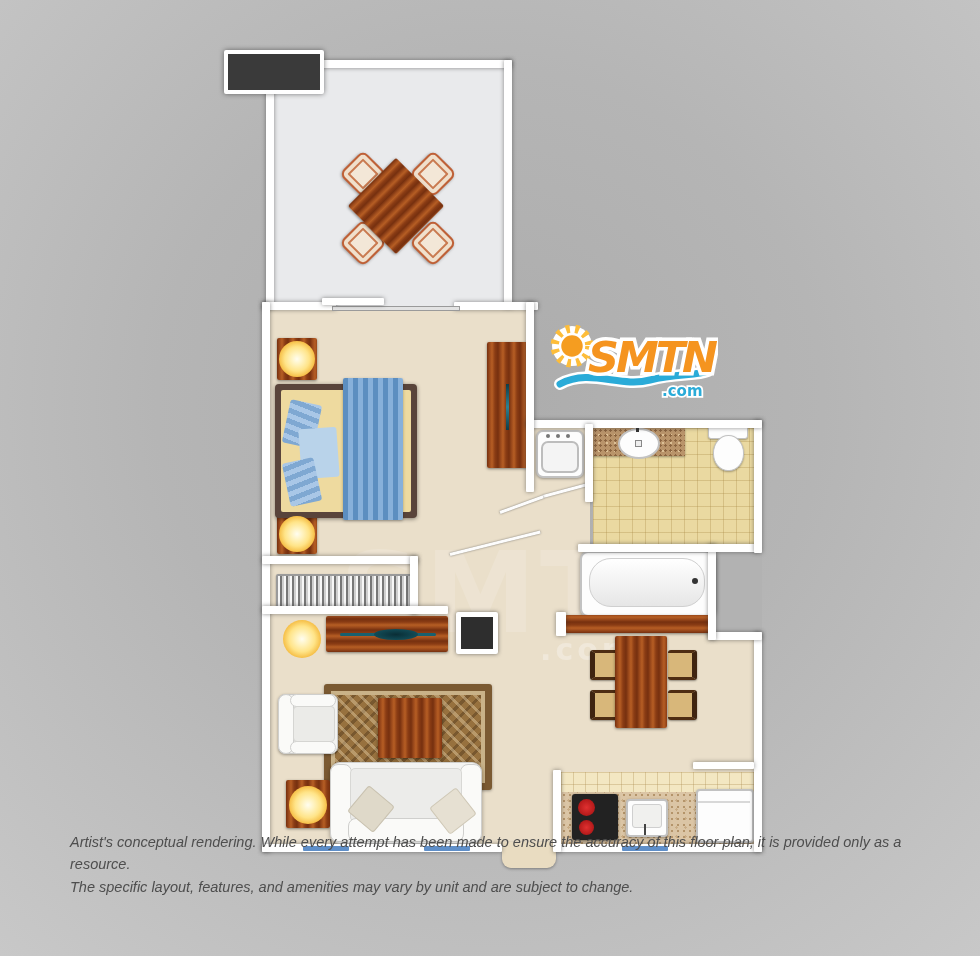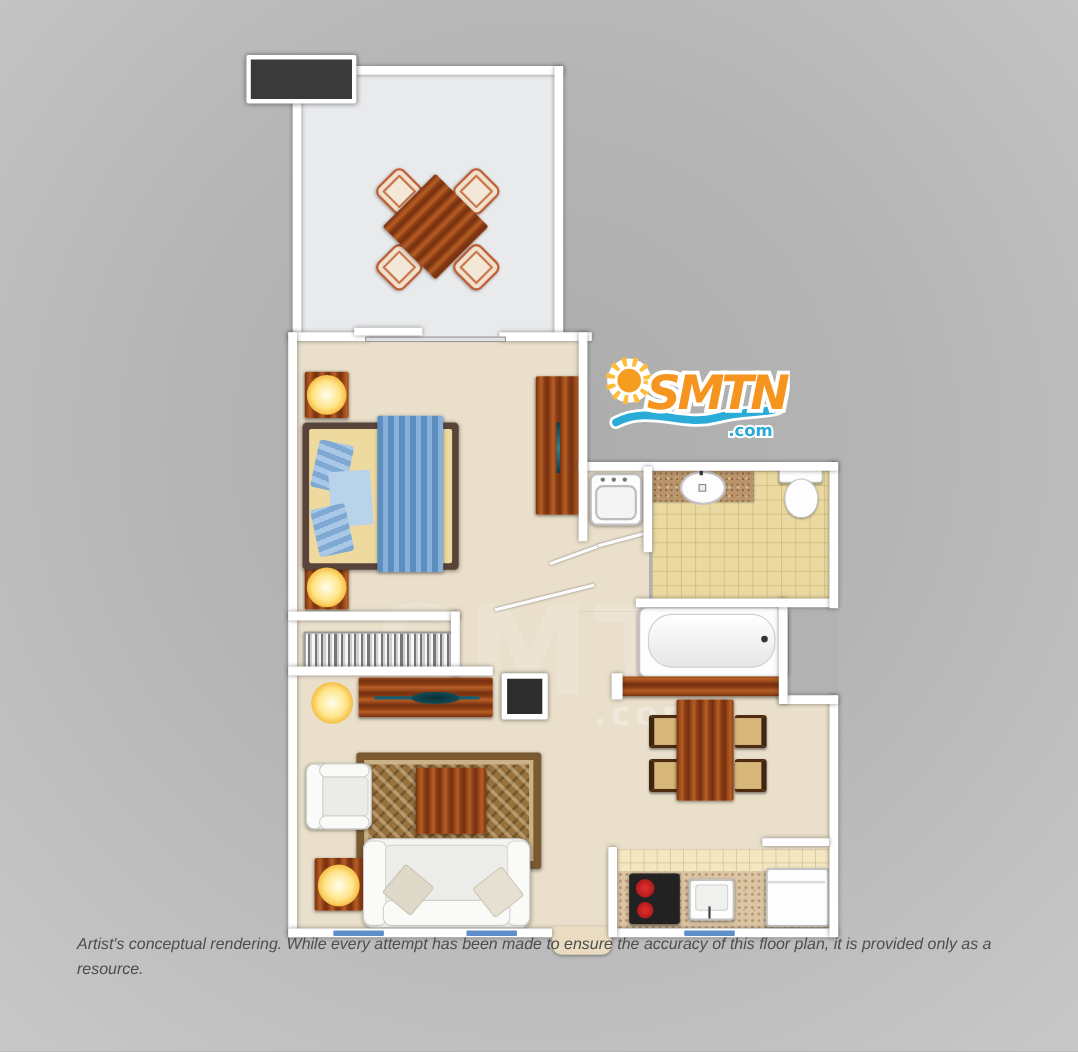--- a/index.html
+++ b/index.html
@@ -42,21 +42,21 @@
     background:repeating-linear-gradient(90deg,#f7f7f7 0 2px,#777 2px 4px,#cfcfcf 4px 6px);
     border:2px solid #9a9a9a;border-radius:2px;box-shadow:0 1px 2px rgba(0,0,0,.4);}
   .rug{position:absolute;z-index:29;border:7px solid #7b5a32;border-radius:3px;
     background-color:#97713e;
     background-image:repeating-linear-gradient(45deg,rgba(240,220,180,.38) 0 3px,transparent 3px 9px),
                      repeating-linear-gradient(-45deg,rgba(55,35,15,.32) 0 3px,transparent 3px 9px);
     box-shadow:inset 0 0 0 4px #c9b288,0 1px 3px rgba(0,0,0,.35);}
   .window{position:absolute;z-index:45;height:5px;background:#5f8fc9;border-radius:1px;}
   .watermark{position:absolute;z-index:20;font-weight:bold;color:rgba(255,255,255,.15);
     font-family:"DejaVu Sans",sans-serif;letter-spacing:4px;}
-  .disclaimer{position:absolute;left:70px;top:848px;width:866px;z-index:50;
+  .disclaimer{position:absolute;left:70px;top:831px;width:866px;z-index:50;
     font-style:italic;font-size:14.5px;line-height:1.55;color:#4e4e4e;}
   .pillow{position:absolute;z-index:31;border-radius:3px;}
   .dchair{position:absolute;z-index:29;background:#d8b77a;border-radius:3px;
     border-top:3px solid #4e2c12;border-bottom:3px solid #4e2c12;box-shadow:0 1px 2px rgba(0,0,0,.4);}
   .pchair{position:absolute;z-index:29;width:30px;height:30px;border-radius:7px;
     background:#f3e7d7;border:2px solid #bf6036;box-shadow:inset 0 0 0 4px #f0e0cc,inset 0 0 0 6px #c97a50,0 1px 3px rgba(0,0,0,.35);
     transform:rotate(45deg);}
   .sofa-part{position:absolute;background:#fafaf8;border:1px solid #cfcfcd;border-radius:8px;}
 </style>
 </head>
@@ -202,15 +202,16 @@
       <circle cx="26" cy="36" r="12" fill="#f59d20" stroke="#ffffff" stroke-width="2.5"></circle>
     </g>
     <path d="M14,74 C44,58 74,78 104,70 C130,63 150,66 162,61" fill="none" stroke="#ffffff" stroke-width="12" stroke-linecap="round"></path>
     <path d="M14,74 C44,58 74,78 104,70 C130,63 150,66 162,61" fill="none" stroke="#2aabd8" stroke-width="7" stroke-linecap="round"></path>
     <text x="42" y="62" font-family="DejaVu Sans, sans-serif" font-size="43" font-weight="bold" font-style="italic" letter-spacing="-3" fill="#f5941f" stroke="#ffffff" stroke-width="7" paint-order="stroke">SMTN</text>
     <text x="116" y="86" font-family="DejaVu Sans, sans-serif" font-size="15" font-weight="bold" fill="#2aabd8" stroke="#ffffff" stroke-width="3.5" paint-order="stroke">.com</text>
   </svg>
 
   <div class="disclaimer">
     <div>Artist's conceptual rendering. While every attempt has been made to ensure the accuracy of this floor plan, it is provided only as a resource.</div>
+    <div>The specific layout, features, and amenities may vary by unit and are subject to change.</div>
   </div>
 
 </div>
 
 </body></html>

